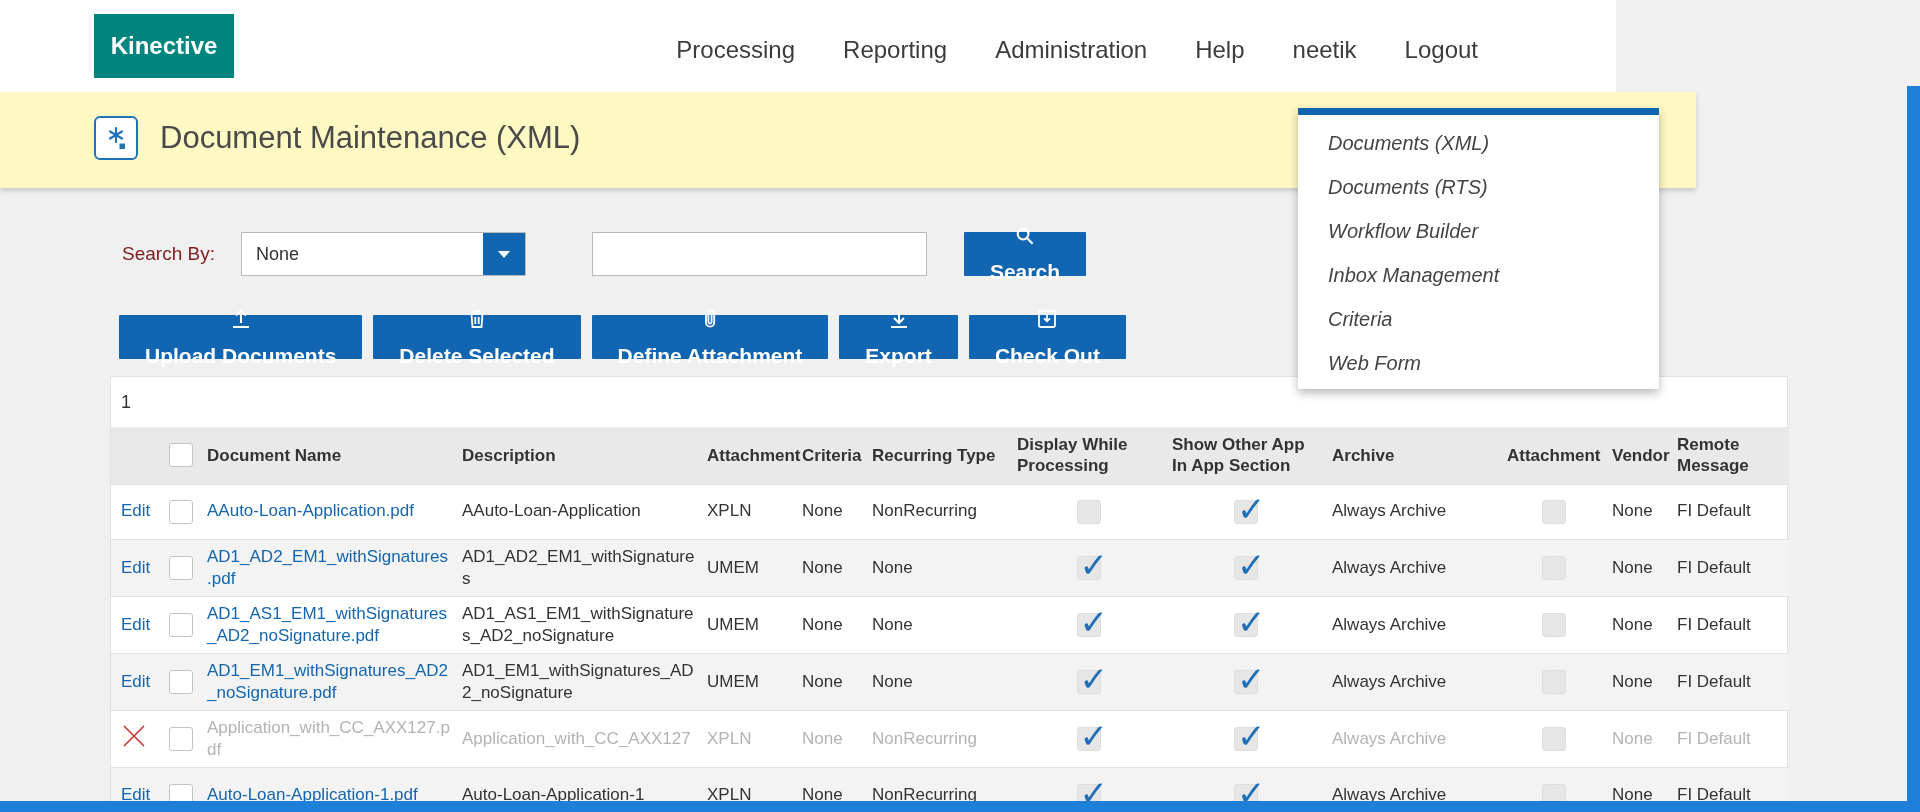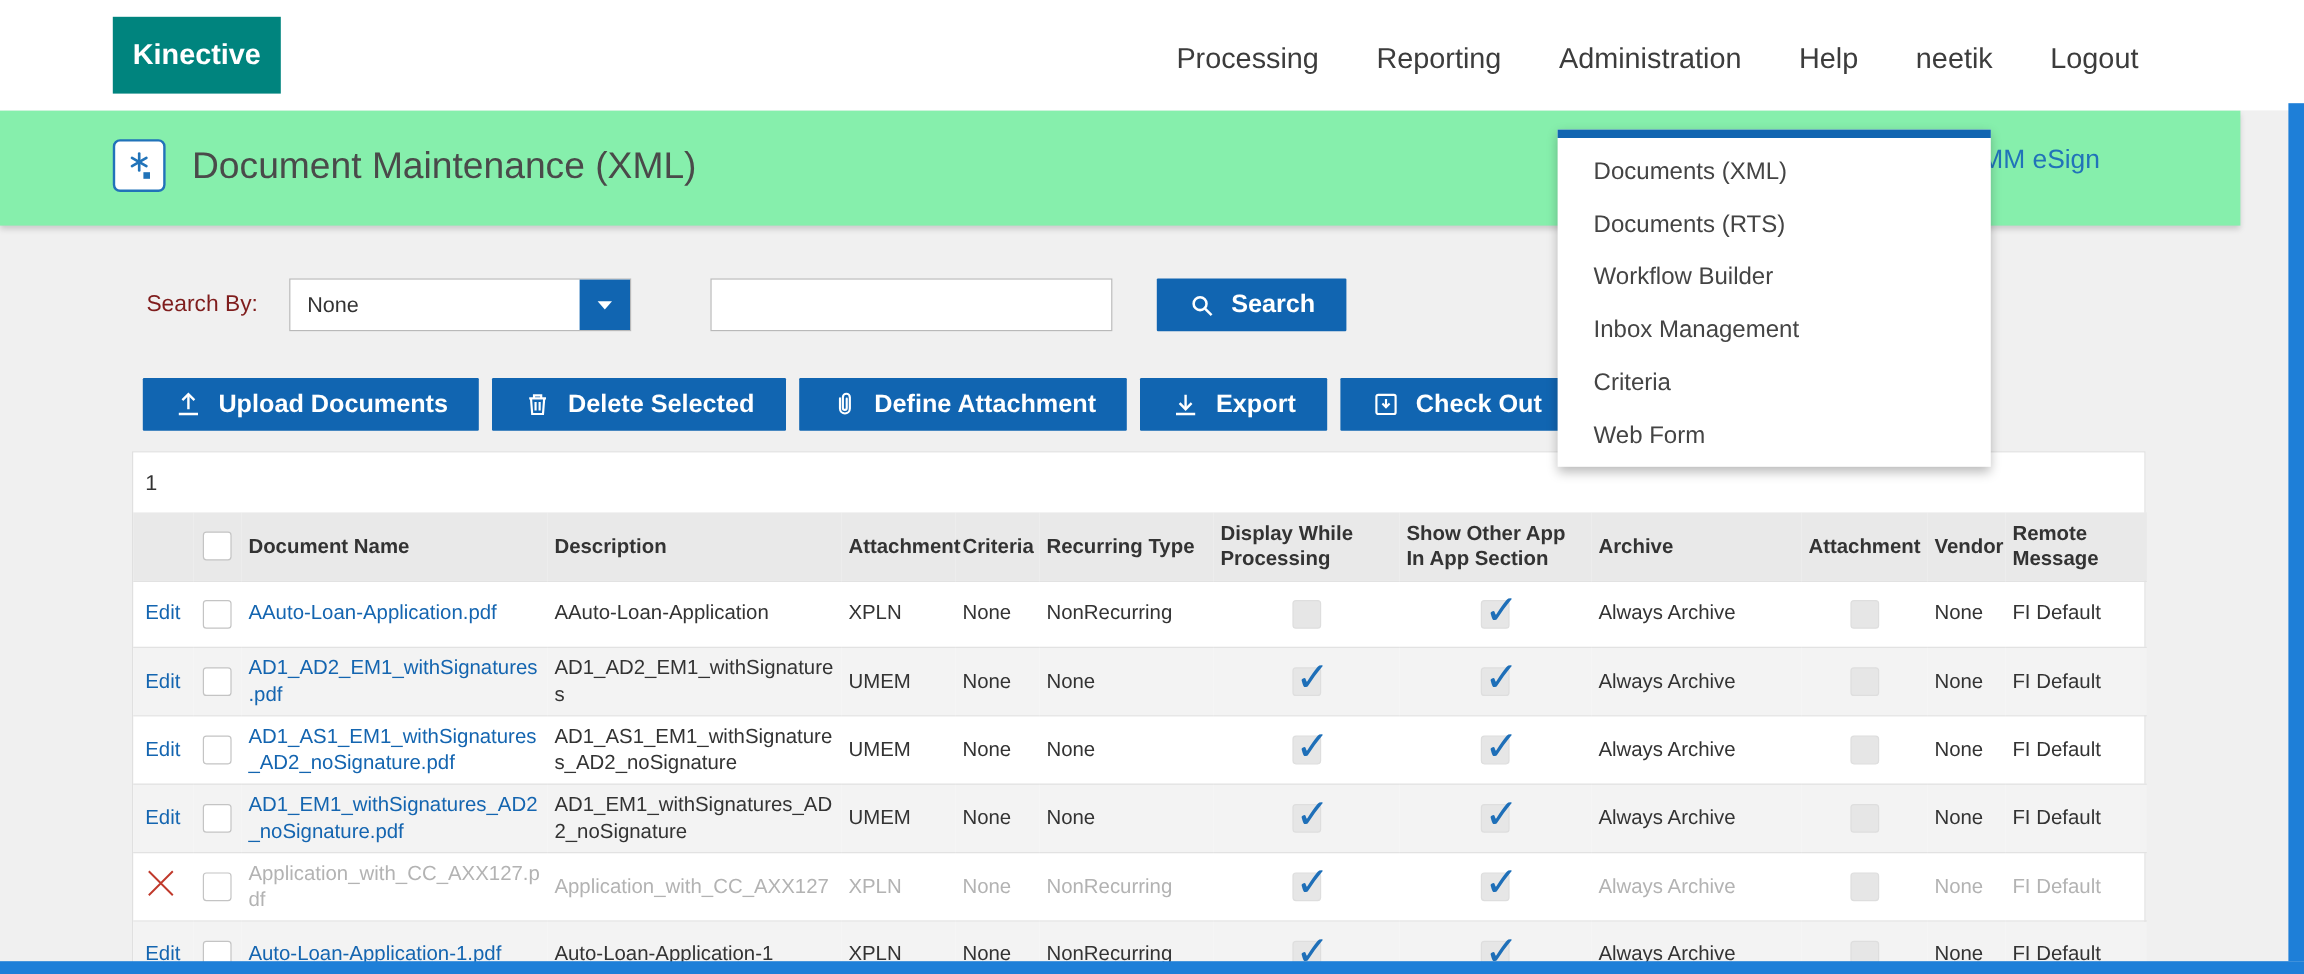--- a/index.html
+++ b/index.html
@@ -1,43 +1,43 @@
 <!DOCTYPE html>
 <html><head>
 <meta charset="utf-8">
 <style>
   * { margin:0; padding:0; box-sizing:border-box; }
   html, body { width:1920px; height:812px; overflow:hidden; }
   body { font-family:"Liberation Sans", sans-serif; background:#f0f0f0; color:#333; position:relative; }
   a { text-decoration:none; }
 
   
-  .topnav { position:absolute; top:0; left:0; width:1920px; height:92px; background:#fff; display:flex; align-items:center; z-index:10; }
+  .topnav { position:absolute; top:0; left:0; width:1616px; height:92px; background:#fff; display:flex; align-items:center; z-index:10; }
   .logo { margin-left:94px; width:140px; height:64px; background:#00847E; color:#fff; display:flex; align-items:center; justify-content:center; font-weight:bold; font-size:24px; cursor:pointer; }
   .nav-items { margin-left:auto; margin-right:138px; display:flex; gap:48px; padding-top:8px; }
   .nav-items a { font-size:24px; color:#3c3c3c; cursor:pointer; white-space:nowrap; }
 
   
-  .page-header { position:absolute; top:92px; left:0; width:1867px; height:96px; background:#86efac; box-shadow:0 3px 5px rgba(0,0,0,0.16); z-index:5; }
+  .page-header { position:absolute; top:92px; left:0; width:1696px; height:96px; background:#fef9c3; box-shadow:0 3px 5px rgba(0,0,0,0.16); z-index:5; }
   .title-wrap { position:absolute; left:94px; top:24px; display:flex; align-items:center; gap:22px; }
   .title-icon { width:44px; height:44px; border:2px solid #2173B9; border-radius:6px; display:flex; align-items:center; justify-content:center; background:#fff; }
   .page-title { font-size:31px; font-weight:400; color:#4a4a4a; white-space:nowrap; }
   .esign-brand { position:absolute; right:117px; top:28px; font-size:22px; color:#2173B9; white-space:nowrap; }
 
   
   .admin-menu { position:absolute; top:108px; left:1298px; width:361px; background:#fff; border-top:7px solid #1165B1; box-shadow:0 4px 9px rgba(0,0,0,0.28); padding:6px 0 4px 0; z-index:40; }
-  .menu-item { height:44px; display:flex; align-items:center; padding-left:30px; font-size:20px; color:#444; cursor:pointer; }
+  .menu-item { height:44px; display:flex; align-items:center; padding-left:30px; font-size:20px; color:#444; cursor:pointer;font-style:italic; }
 
   
   .search-row { position:absolute; top:232px; left:122px; display:flex; align-items:center; z-index:6; }
   .search-label { font-size:19px; color:#7f1d1d; margin-right:26px; }
   .select { width:285px; height:44px; background:#fff; border:1px solid #b9b9b9; display:flex; align-items:center; position:relative; font-size:18px; padding-left:14px; color:#333; cursor:pointer; }
   .select-arrow { position:absolute; right:0; top:0; width:42px; height:42px; background:#1165B1; display:flex; align-items:center; justify-content:center; cursor:pointer; }
   .search-input { margin-left:66px; width:335px; height:44px; border:1px solid #b9b9b9; background:#fff; font-size:18px; padding:0 12px; font-family:inherit; }
-  .btn { display:inline-flex; align-items:center; justify-content:center; gap:13px; height:44px; background:#1165B1; color:#fff; border:none; font-family:inherit; font-size:21px; font-weight:bold; padding:0 26px; cursor:pointer; border-radius:1px; white-space:nowrap; }
+  .btn { display:inline-flex; align-items:center; justify-content:center; gap:13px; height:44px; background:#1165B1; color:#fff; border:none; font-family:inherit; font-size:21px; font-weight:bold; padding:0 26px; cursor:pointer; border-radius:1px; white-space:nowrap;flex-direction:column; }
   .search-btn { margin-left:37px; }
 
   
   .toolbar { position:absolute; top:315px; left:119px; display:flex; gap:11px; z-index:6; }
 
   
   .card { position:absolute; top:376px; left:110px; width:1678px; background:#fff; border:1px solid #e0e0e0; z-index:6; }
   .pagination { height:50px; display:flex; align-items:center; padding-left:10px; font-size:18px; color:#333; }
   .page-num { cursor:pointer; }
   table { width:100%; border-collapse:collapse; table-layout:fixed; }

